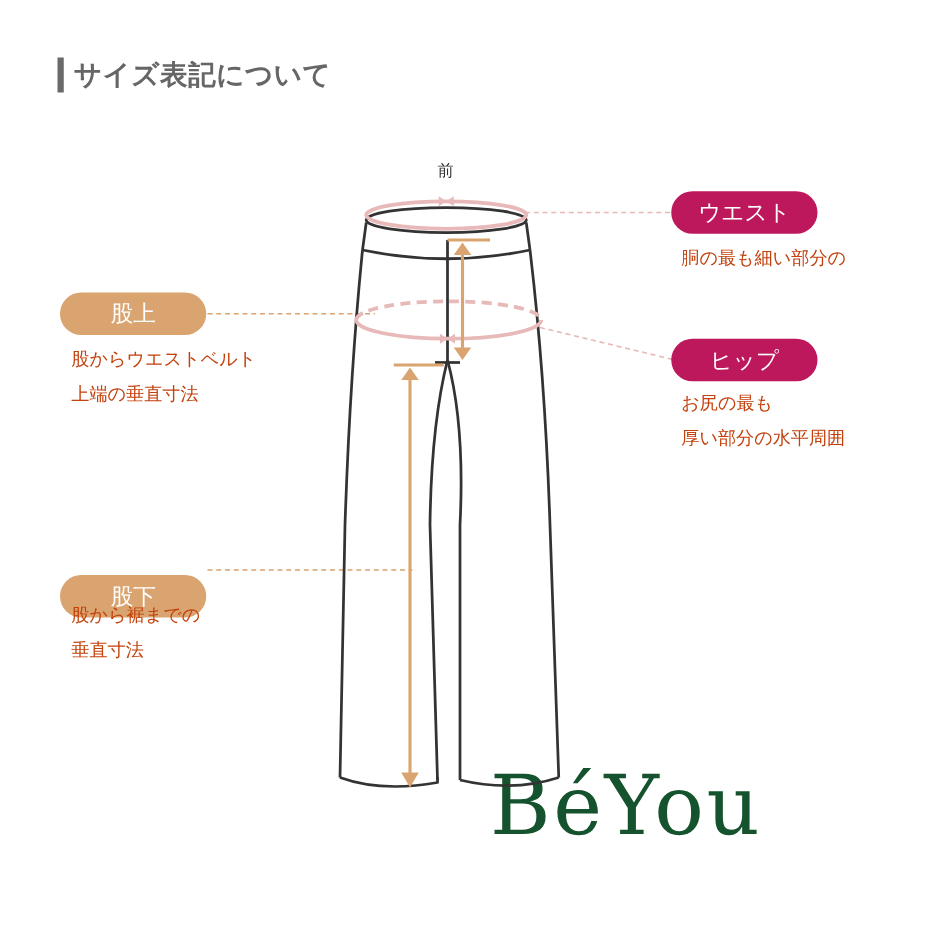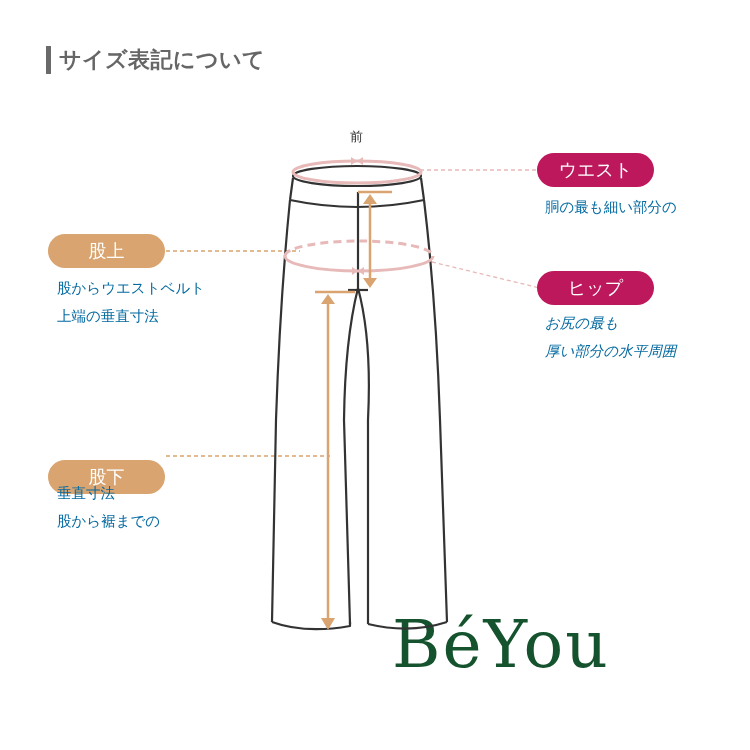--- a/index.html
+++ b/index.html
@@ -14,21 +14,21 @@
   .title-bar { width: 5px; height: 28px; background: #6a6a6a; margin-right: 8px; }
   .title-text { font-size: 22px; font-weight: bold; color: #666666; letter-spacing: 0.5px; }
 
   .badge {
     position: absolute; height: 34px; border-radius: 17px;
     color: #ffffff; font-size: 18px; display: flex; align-items: center; justify-content: center;
   }
   .badge.tan { background: #d9a46f; }
   .badge.pink { background: #be185d; }
   .desc {
-    position: absolute; font-size: 14.5px; line-height: 28px; color: #0369a1; white-space: nowrap;
+    position: absolute; font-size: 14.5px; line-height: 28px; color: #c2410c; white-space: nowrap;
   }
   .front-label { position: absolute; left: 350px; top: 128px; font-size: 13px; color: #333; }
   .watermark {
     position: absolute; left: 392px; top: 612px; font-family: "DejaVu Serif", "Liberation Serif", serif;
     font-size: 66px; color: #14532d; letter-spacing: 2px; line-height: 1;
   }
   svg.diagram { position: absolute; left: 0; top: 0; }
 </style>
 </head>
 <body>
@@ -101,30 +101,30 @@
 </div>
 <div class="desc" style="left:57px;top:274px;">
   <div>股からウエストベルト</div>
   <div>上端の垂直寸法</div>
 </div>
 
 <div class="badge tan" style="left:48px;top:460px;width:117px;">
   <span>股下</span>
 </div>
 <div class="desc" style="left:57px;top:479px;">
+  <div>股から裾までの</div>
   <div>垂直寸法</div>
-  <div>股から裾までの</div>
 </div>
 
 <div class="badge pink" style="left:537px;top:153px;width:117px;">
   <span>ウエスト</span>
 </div>
 <div class="desc" style="left:545px;top:193px;">
   <div>胴の最も細い部分の</div>
 </div>
 
 <div class="badge pink" style="left:537px;top:271px;width:117px;">
   <span>ヒップ</span>
 </div>
-<div class="desc" style="left:545px;top:309px;font-style:italic;">
+<div class="desc" style="left:545px;top:309px;">
   <div>お尻の最も</div>
   <div>厚い部分の水平周囲</div>
 </div>
 
 </body></html>

